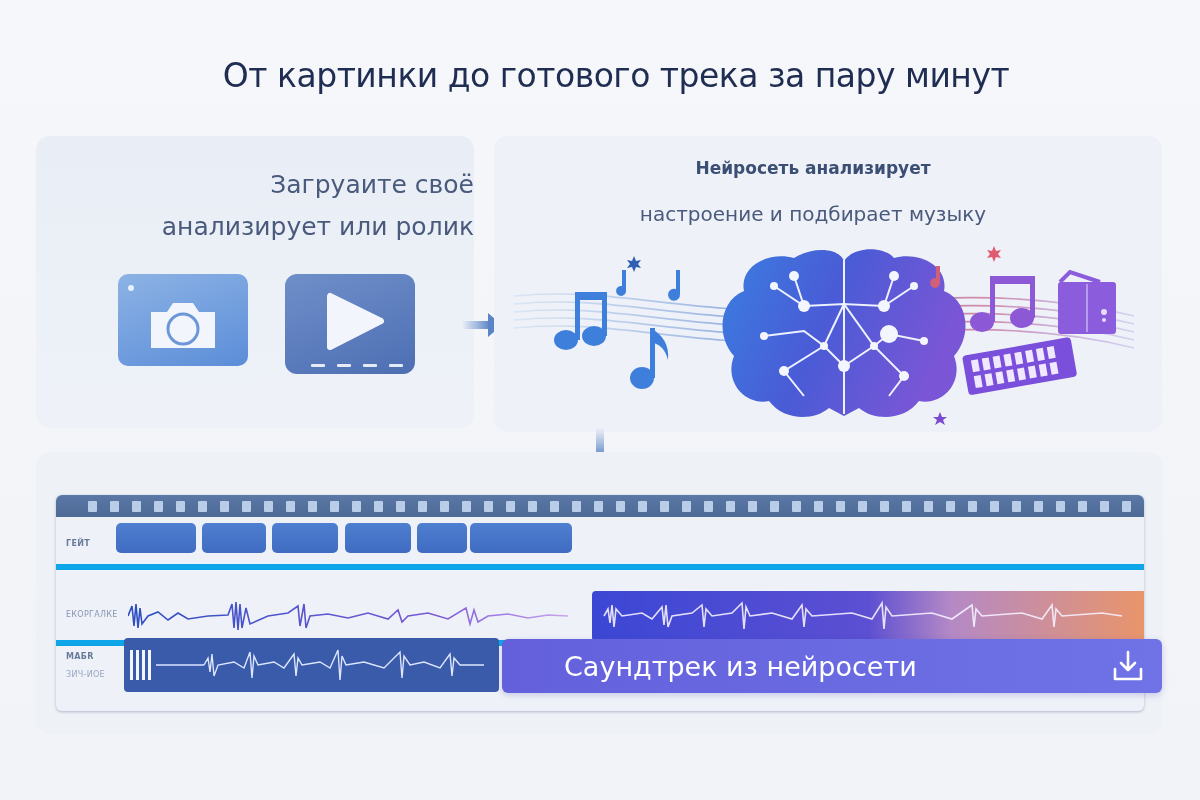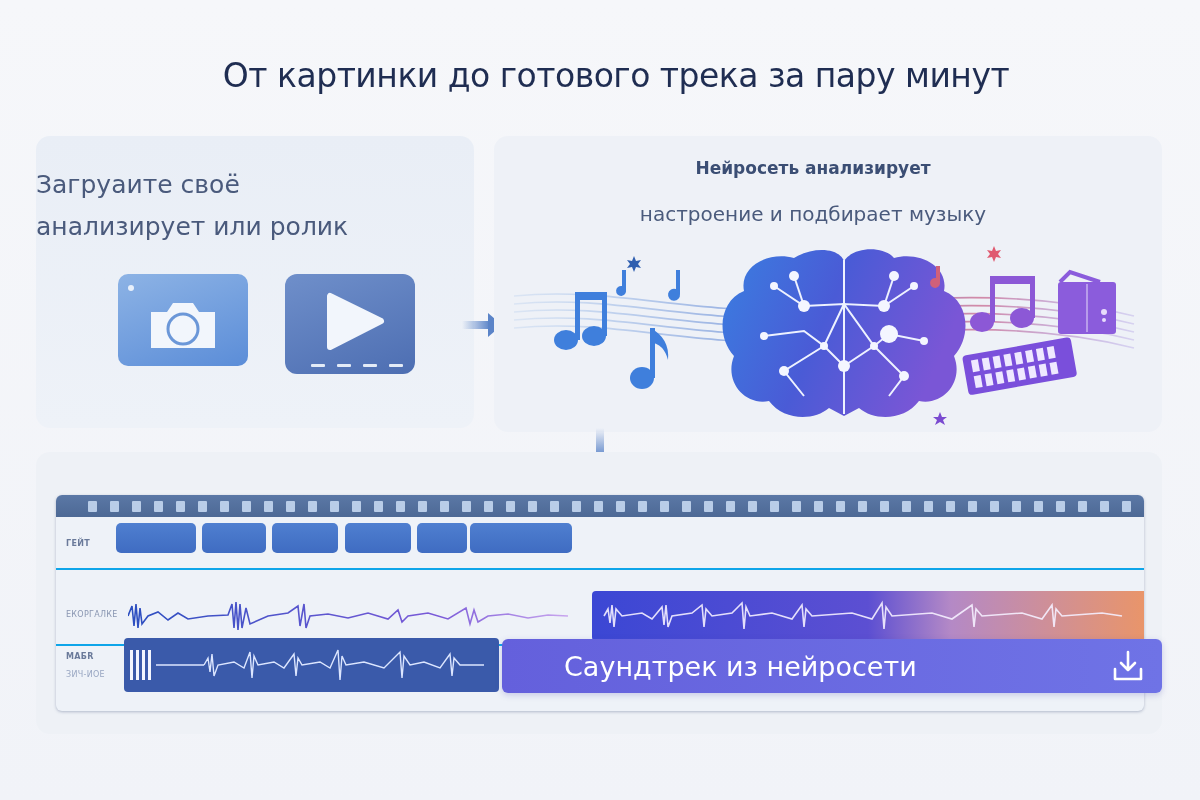--- a/index.html
+++ b/index.html
@@ -16,21 +16,21 @@
     padding-left: 32px;
   }
   .panel {
     position: absolute; border-radius: 14px;
     background: linear-gradient(180deg, #e9eef6 0%, #eef2f8 100%);
   }
   #p1 { left: 36px; top: 136px; width: 438px; height: 292px; }
   #p2 { left: 494px; top: 136px; width: 668px; height: 296px; background: linear-gradient(180deg,#eef1f7 0%,#eef1f7 100%); }
   #p3 { left: 36px; top: 452px; width: 1126px; height: 282px; background: #eef1f6; }
 
-  .p1-text { position: absolute; left: 0; right: 0; top: 28px; text-align: left; color: #4a5a7c; font-size: 25px; line-height: 42px; }
+  .p1-text { position: absolute; left: 0; right: 0; top: 28px; text-align: right; color: #4a5a7c; font-size: 25px; line-height: 42px; }
   .p2-title { position: absolute; left: 0; right: 0; top: 22px; text-align: center; color: #3b4e74; font-size: 17px; font-weight: bold; padding-right: 30px;}
   .p2-sub { position: absolute; left: 0; right: 0; top: 66px; text-align: center; color: #4a5a7c; font-size: 20px; padding-right: 30px;}
 
   .icon-photo {
     position: absolute; left: 82px; top: 138px; width: 130px; height: 92px;
     border-radius: 10px; background: linear-gradient(160deg, #8db3e5 0%, #5b8dd8 100%);
   }
   .icon-video {
     position: absolute; left: 249px; top: 138px; width: 130px; height: 100px;
     border-radius: 12px; background: linear-gradient(160deg, #6f8fca 0%, #4d6eb2 100%);
@@ -43,21 +43,21 @@
     position: absolute; left: 56px; top: 495px; width: 1088px; height: 216px;
     border-radius: 6px; background: #eef2f8;
     box-shadow: 0 1px 3px rgba(60,80,120,0.35);
     overflow: hidden;
   }
   .film-top {
     height: 22px; background: linear-gradient(180deg, #5b78a6 0%, #4d6995 100%);
     display: flex; align-items: center; gap: 13px; padding-left: 32px;
   }
   .sprocket { width: 9px; height: 11px; background: #b9cde8; border-radius: 1px; flex: none; }
-  .track { position: absolute; left: 0; right: 0; border-bottom: 2px solid #0ea5e9; }
+  .track { position: absolute; left: 0; right: 0; border-bottom: 6px solid #0ea5e9; }
   .track-label { position: absolute; left: 10px; font-size: 8px; color: #6a7a9a; letter-spacing: 0.3px; font-weight: bold; }
   .clip-blue {
     position: absolute; top: 6px; height: 30px; border-radius: 5px;
     background: linear-gradient(180deg, #4f7fd0 0%, #3f6cc2 100%);
   }
   .wave-strip { position: absolute; }
   .ai-strip {
     position: absolute; left: 536px; top: 5px; width: 552px; height: 50px;
     border-radius: 4px 0 0 4px;
     background: linear-gradient(90deg, #3b47d4 0%, #5c4fd2 50%, #b489c6 65%, #e9956a 100%);

